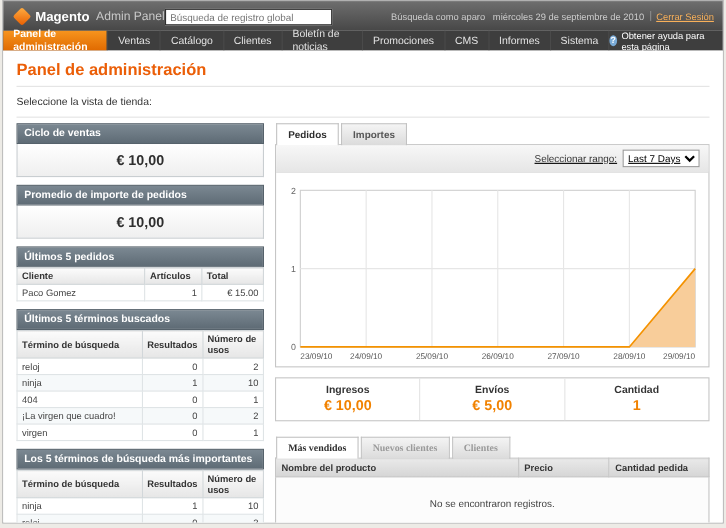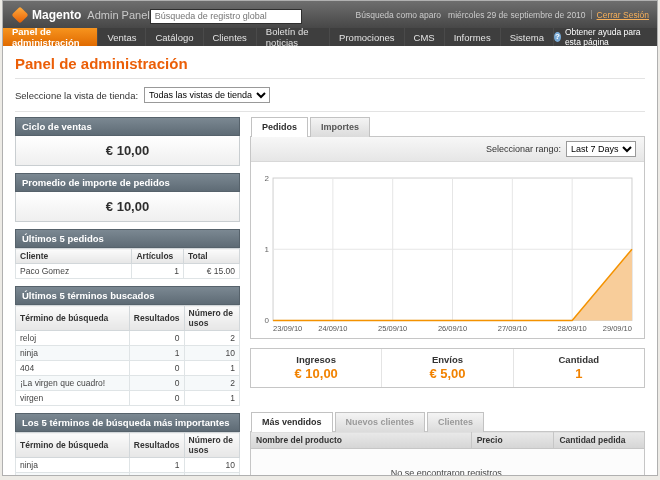--- a/index.html
+++ b/index.html
@@ -24,21 +24,21 @@
   .nav{height:18px;background:#3e3e3e;display:flex;align-items:stretch;color:#e3e3e3;font-size:9.5px;flex:0 0 auto;}
   .nav-item{padding:0 9px;display:flex;align-items:center;cursor:pointer;border-right:1px solid #4a4a4a;}
   .nav-item.active{background:linear-gradient(#f7941e,#e06a00);color:#fff;font-weight:bold;}
   .nav-help{margin-left:auto;display:flex;align-items:center;gap:4px;padding-right:8px;font-size:8.5px;color:#fff;cursor:pointer;}
   .help-icon{width:10px;height:10px;border-radius:50%;background:#79aad6;color:#fff;font-size:8px;line-height:10px;text-align:center;font-weight:bold;}
 
   
   .content{flex:1;background:#fff;padding:7px 12px 0;overflow:hidden;}
   .page-title{color:#eb5e07;font-size:15px;font-weight:bold;margin:2px 0 6px;}
   .rule{border-top:1px solid #e3e3e3;margin:3px 0;}
-  .store-row{display:flex;align-items:center;gap:6px;font-size:9.5px;color:#333;padding:5px 0;}
+  .store-row{display:flex;align-items:flex-start;gap:6px;font-size:9.5px;color:#333;padding:5px 0;flex-direction:column;}
   select{font-size:9px;height:16px;border:1px solid #999;background:#fff;}
 
   .dashboard{display:flex;gap:10px;margin-top:5px;}
   .left-col{width:225px;flex:0 0 auto;}
   .right-col{flex:1;min-width:0;}
 
   .dash-box{margin-bottom:7px;}
   .dash-head{background:linear-gradient(#7b8892,#5e6b75);color:#fff;font-size:9.5px;font-weight:bold;padding:3px 6px;border:1px solid #56626b;}
   .dash-total{border:1px solid #c9ced1;border-top:none;background:linear-gradient(#ffffff,#efefef);text-align:center;font-size:13px;font-weight:bold;color:#2e2e2e;padding:7px 0;}
 
@@ -46,32 +46,32 @@
   .grid th{background:linear-gradient(#fbfbfb,#e6e6e6);border:1px solid #d2d7da;font-size:8.5px;text-align:left;padding:2px 4px;color:#333;}
   .grid td{border:1px solid #dfe4e6;font-size:8.5px;padding:2px 4px;color:#444;background:#fff;}
   .grid tr.alt td{background:#f6f9fa;}
   .num{text-align:right;}
 
   .tabs{display:flex;gap:2px;position:relative;z-index:2;padding-left:1px;}
   .tab{border:1px solid #c2c2c2;border-bottom:none;background:linear-gradient(#f4f4f4,#dbdbdb);font-size:9px;font-weight:bold;color:#555;padding:4px 10px 3px;cursor:pointer;margin-bottom:-1px;}
   .tab.active{background:#fff;color:#2e2e2e;padding-bottom:5px;}
   .tab.dim{color:#9a9a9a;}
 
-  .panel{border:1px solid #c6c6c6;background:#fff;position:relative;}
+  .panel{border:1px solid #c6c6c6;background:#fff;position:relative;text-decoration:underline;}
   .range-bar{background:linear-gradient(#f7f7f7,#e6e6e6);border-bottom:1px solid #d8d8d8;padding:4px 8px;display:flex;justify-content:flex-end;align-items:center;gap:5px;font-size:9px;color:#333;}
   .chart-wrap{padding:8px 6px 0;}
   .chart-wrap svg{display:block;width:100%;}
 
   .stats{display:flex;border:1px solid #c6c6c6;margin-top:9px;background:#fff;}
   .stat{flex:1;text-align:center;padding:5px 0 6px;border-left:1px solid #e4e4e4;}
   .stat:first-child{border-left:none;}
   .stat-lbl{font-size:9.5px;font-weight:bold;color:#333;}
   .stat-val{font-size:13px;font-weight:bold;color:#f18200;margin-top:1px;}
 
-  .bottom-tabs{margin-top:24px;}
+  .bottom-tabs{margin-top:14px;font-family:Liberation Serif, serif;}
   .grid2 th{background:linear-gradient(#e9e9e9,#d5d5d5);border:1px solid #c6c6c6;font-size:8.5px;text-align:left;padding:3px 5px;color:#333;}
   .empty-cell{border:1px solid #c6c6c6;border-top:none;text-align:center;font-size:9px;color:#444;padding:19px 0 27px;background:#fcfcfc;}
 </style>
 </head>
 <body>
 
 <div class="app">
 
   <div class="topbar">
     <div class="logo">
@@ -106,23 +106,20 @@
       <span>Obtener ayuda para esta página</span>
     </div>
   </div>
 
   <div class="content">
     <div class="page-title">Panel de administración</div>
     <div class="rule"></div>
 
     <div class="store-row">
       <span>Seleccione la vista de tienda:</span>
-      <select>
-        <option>Todas las vistas de tienda</option>
-      </select>
     </div>
     <div class="rule"></div>
 
     <div class="dashboard">
 
       <div class="left-col">
 
         <div class="dash-box">
           <div class="dash-head">Ciclo de ventas</div>
           <div class="dash-total">€ 10,00</div>

